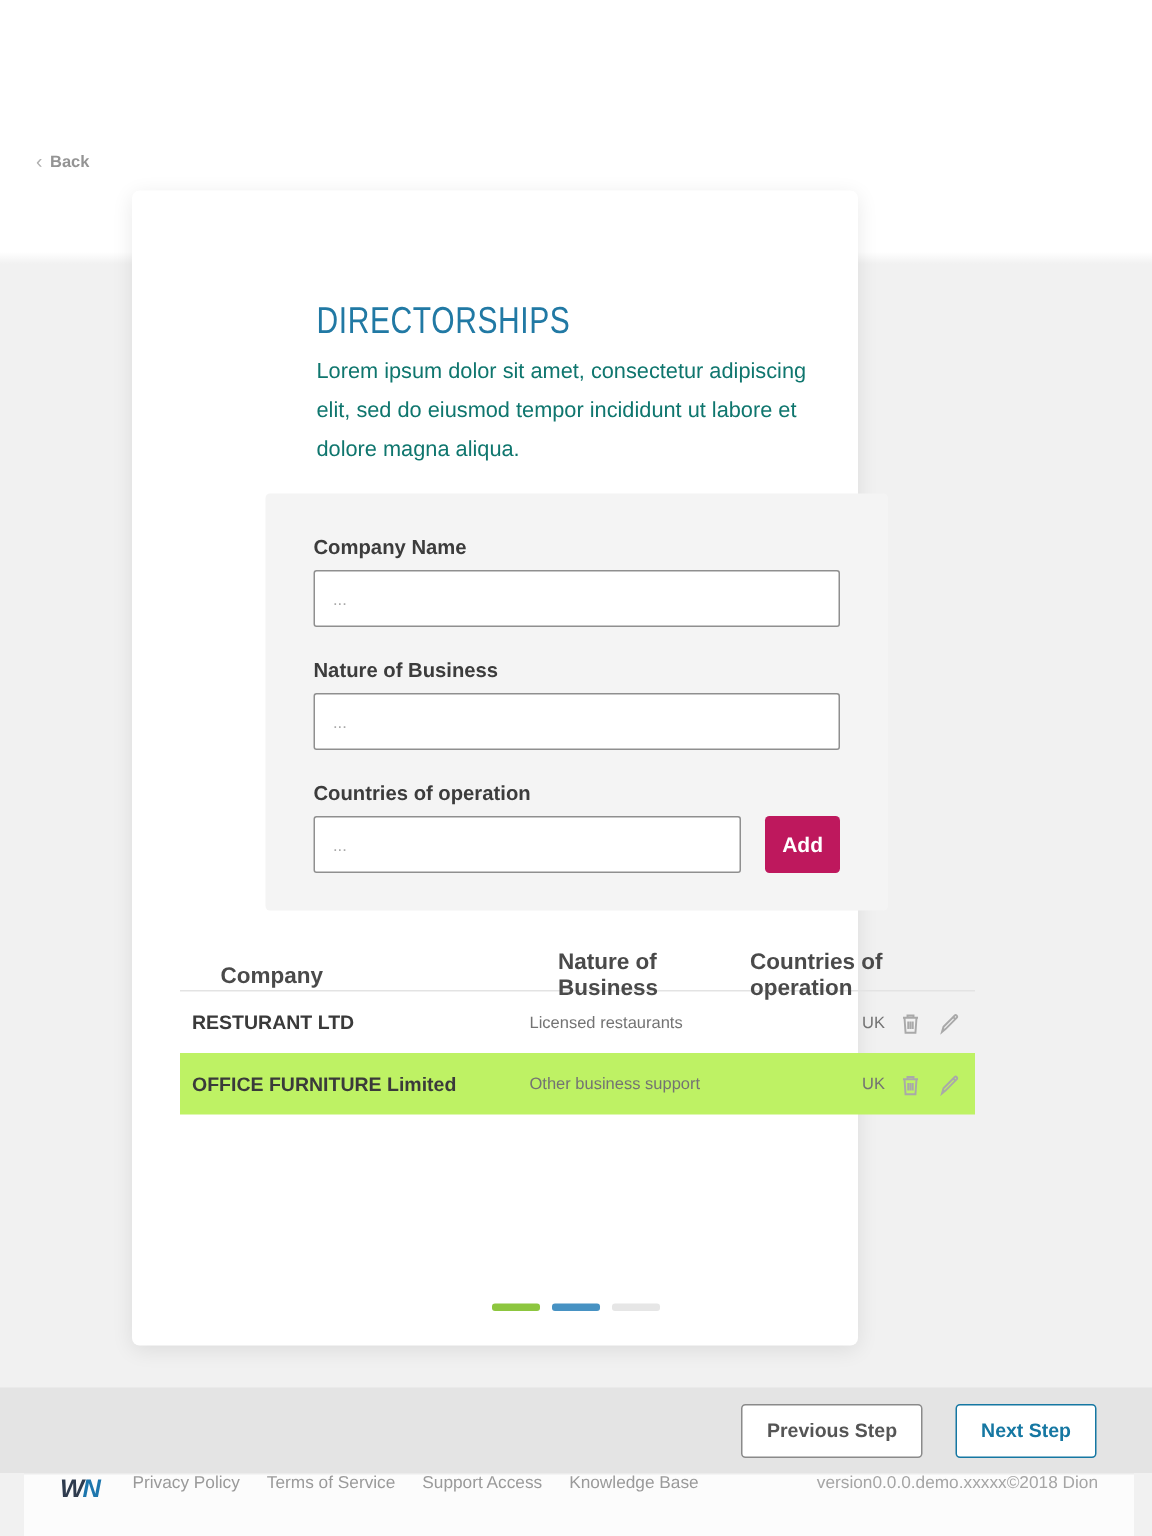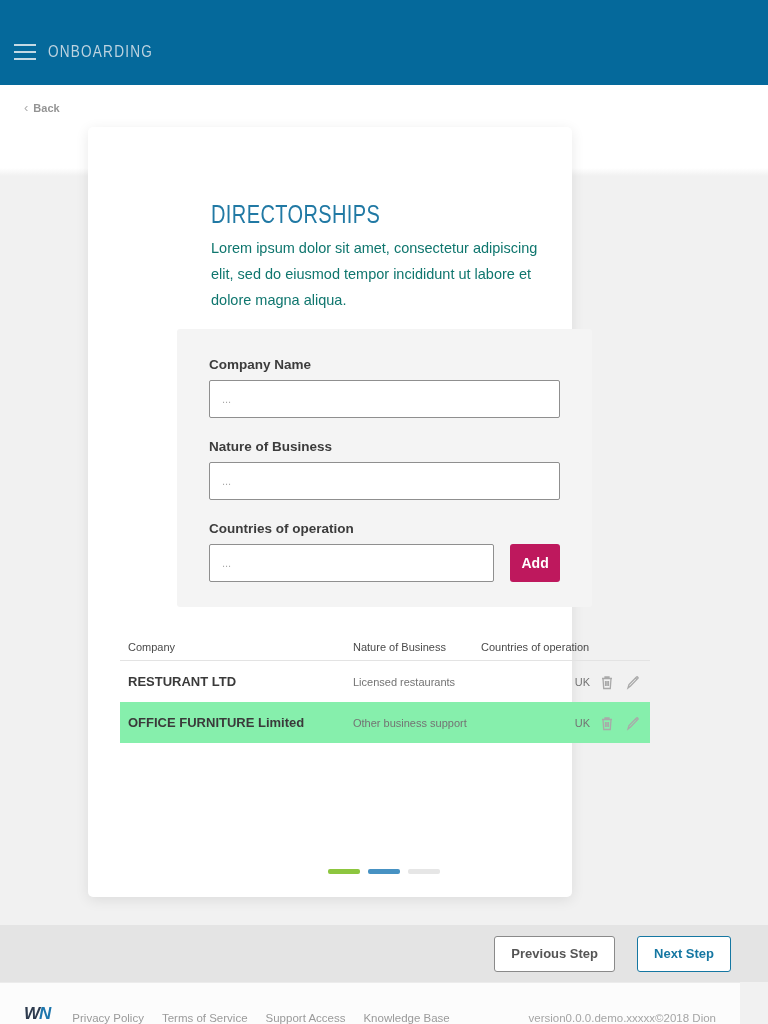--- a/index.html
+++ b/index.html
@@ -26,23 +26,23 @@
   .field-label { font-size:13.5px; font-weight:bold; color:#3c3c3c; margin-bottom:8px; }
   .text-input { display:block; width:351px; height:38px; border:1px solid #8f8f8f; border-radius:2px; background:#fff; padding:0 12px; font-size:12px; color:#444; font-family:"Liberation Sans",sans-serif; margin-bottom:21px; }
   .text-input::placeholder { color:#a9a9a9; font-size:11px; }
   .countries-row { display:flex; align-items:flex-start; }
   .text-input.short { width:286px; margin-bottom:0; }
   .add-button { margin-left:16px; width:50px; height:38px; background:#be185d; color:#ffffff; font-size:14px; font-weight:bold; border:none; border-radius:3px; cursor:pointer; font-family:"Liberation Sans",sans-serif; }
 
   
   .dir-table { position:absolute; left:32px; top:506px; width:530px; }
   .t-head { display:grid; grid-template-columns:233px 128px 119px 50px; align-items:center; height:28px; border-bottom:1px solid #e3e3e3; }
-  .t-head .th { font-size:11px; font-weight:normal; color:#4a4a4a; }
+  .t-head .th { font-size:15px; font-weight:bold; color:#4a4a4a;margin-left:19px; }
   .t-row { display:grid; grid-template-columns:233px 128px 119px 50px; align-items:center; height:41px; }
-  .t-row.alt { background:#86efac; }
+  .t-row.alt { background:#bef264; }
   .cell-company { font-size:13px; font-weight:bold; color:#3a3a3a; padding-left:8px; }
   .cell-nature { font-size:11px; color:#737373; }
   .cell-countries { font-size:11px; color:#737373; text-align:right; padding-right:10px; }
   .cell-actions { display:flex; align-items:center; gap:12px; }
   .icon-btn { width:14px; height:16px; cursor:pointer; display:inline-flex; }
   .icon-btn svg { width:100%; height:100%; stroke:#a9a9a9; fill:none; stroke-width:1.3; }
 
   
   .progress { position:absolute; left:0; top:742px; width:592px; display:flex; justify-content:center; gap:8px; }
   .p-bar { width:32px; height:5px; border-radius:2px; }
@@ -50,42 +50,34 @@
   .p-current  { background:#4792c3; }
   .p-upcoming { background:#e6e6e6; }
 
   
   .action-bar { position:absolute; left:0; top:925px; width:768px; height:57px; background:#e4e4e4; display:flex; align-items:center; justify-content:flex-end; padding-right:37px; gap:22px; }
   .step-btn { height:36px; background:#ffffff; font-size:13px; font-weight:bold; border-radius:3px; cursor:pointer; font-family:"Liberation Sans",sans-serif; padding:2px 16px; }
   .prev-btn { border:1px solid #8a8a8a; color:#555555; }
   .next-btn { border:1px solid #1577a2; color:#1577a2; }
 
   
-  .site-footer { position:absolute; left:0; top:982px; width:740px; height:42px; background:#fcfcfc; border-top:1px solid #ececec; display:flex; align-items:flex-end; padding:0 24px; }
+  .site-footer { position:absolute; left:16px; top:982px; width:740px; height:42px; background:#fcfcfc; border-top:1px solid #ececec; display:flex; align-items:flex-start; padding:0 24px; }
   .logo { font-size:17px; font-weight:800; font-style:italic; letter-spacing:-1px; margin-right:22px; }
   .logo .w { color:#2e3b4e; }
   .logo .n { color:#1d76ad; }
   .footer-links { display:flex; gap:18px; }
   .footer-link { font-size:11.5px; color:#9a9a9a; cursor:pointer; }
   .footer-right { margin-left:auto; display:flex; }
   .footer-meta { font-size:11.5px; color:#a5a5a5; }
 </style>
 </head>
 <body>
 
 <div class="stage">
 
-  <div class="app-header">
-    <div class="hamburger">
-      <span></span>
-        <span></span>
-        <span></span>
-    </div>
-    <div class="app-title">ONBOARDING</div>
-  </div>
 
   <div class="back-link">
     <span class="back-chevron">‹</span>
     <span>Back</span>
   </div>
 
   <div class="card">
 
     <div class="card-heading">DIRECTORSHIPS</div>
     <div class="card-desc">Lorem ipsum dolor sit amet, consectetur adipiscing elit, sed do eiusmod tempor incididunt ut labore et dolore magna aliqua.</div>

